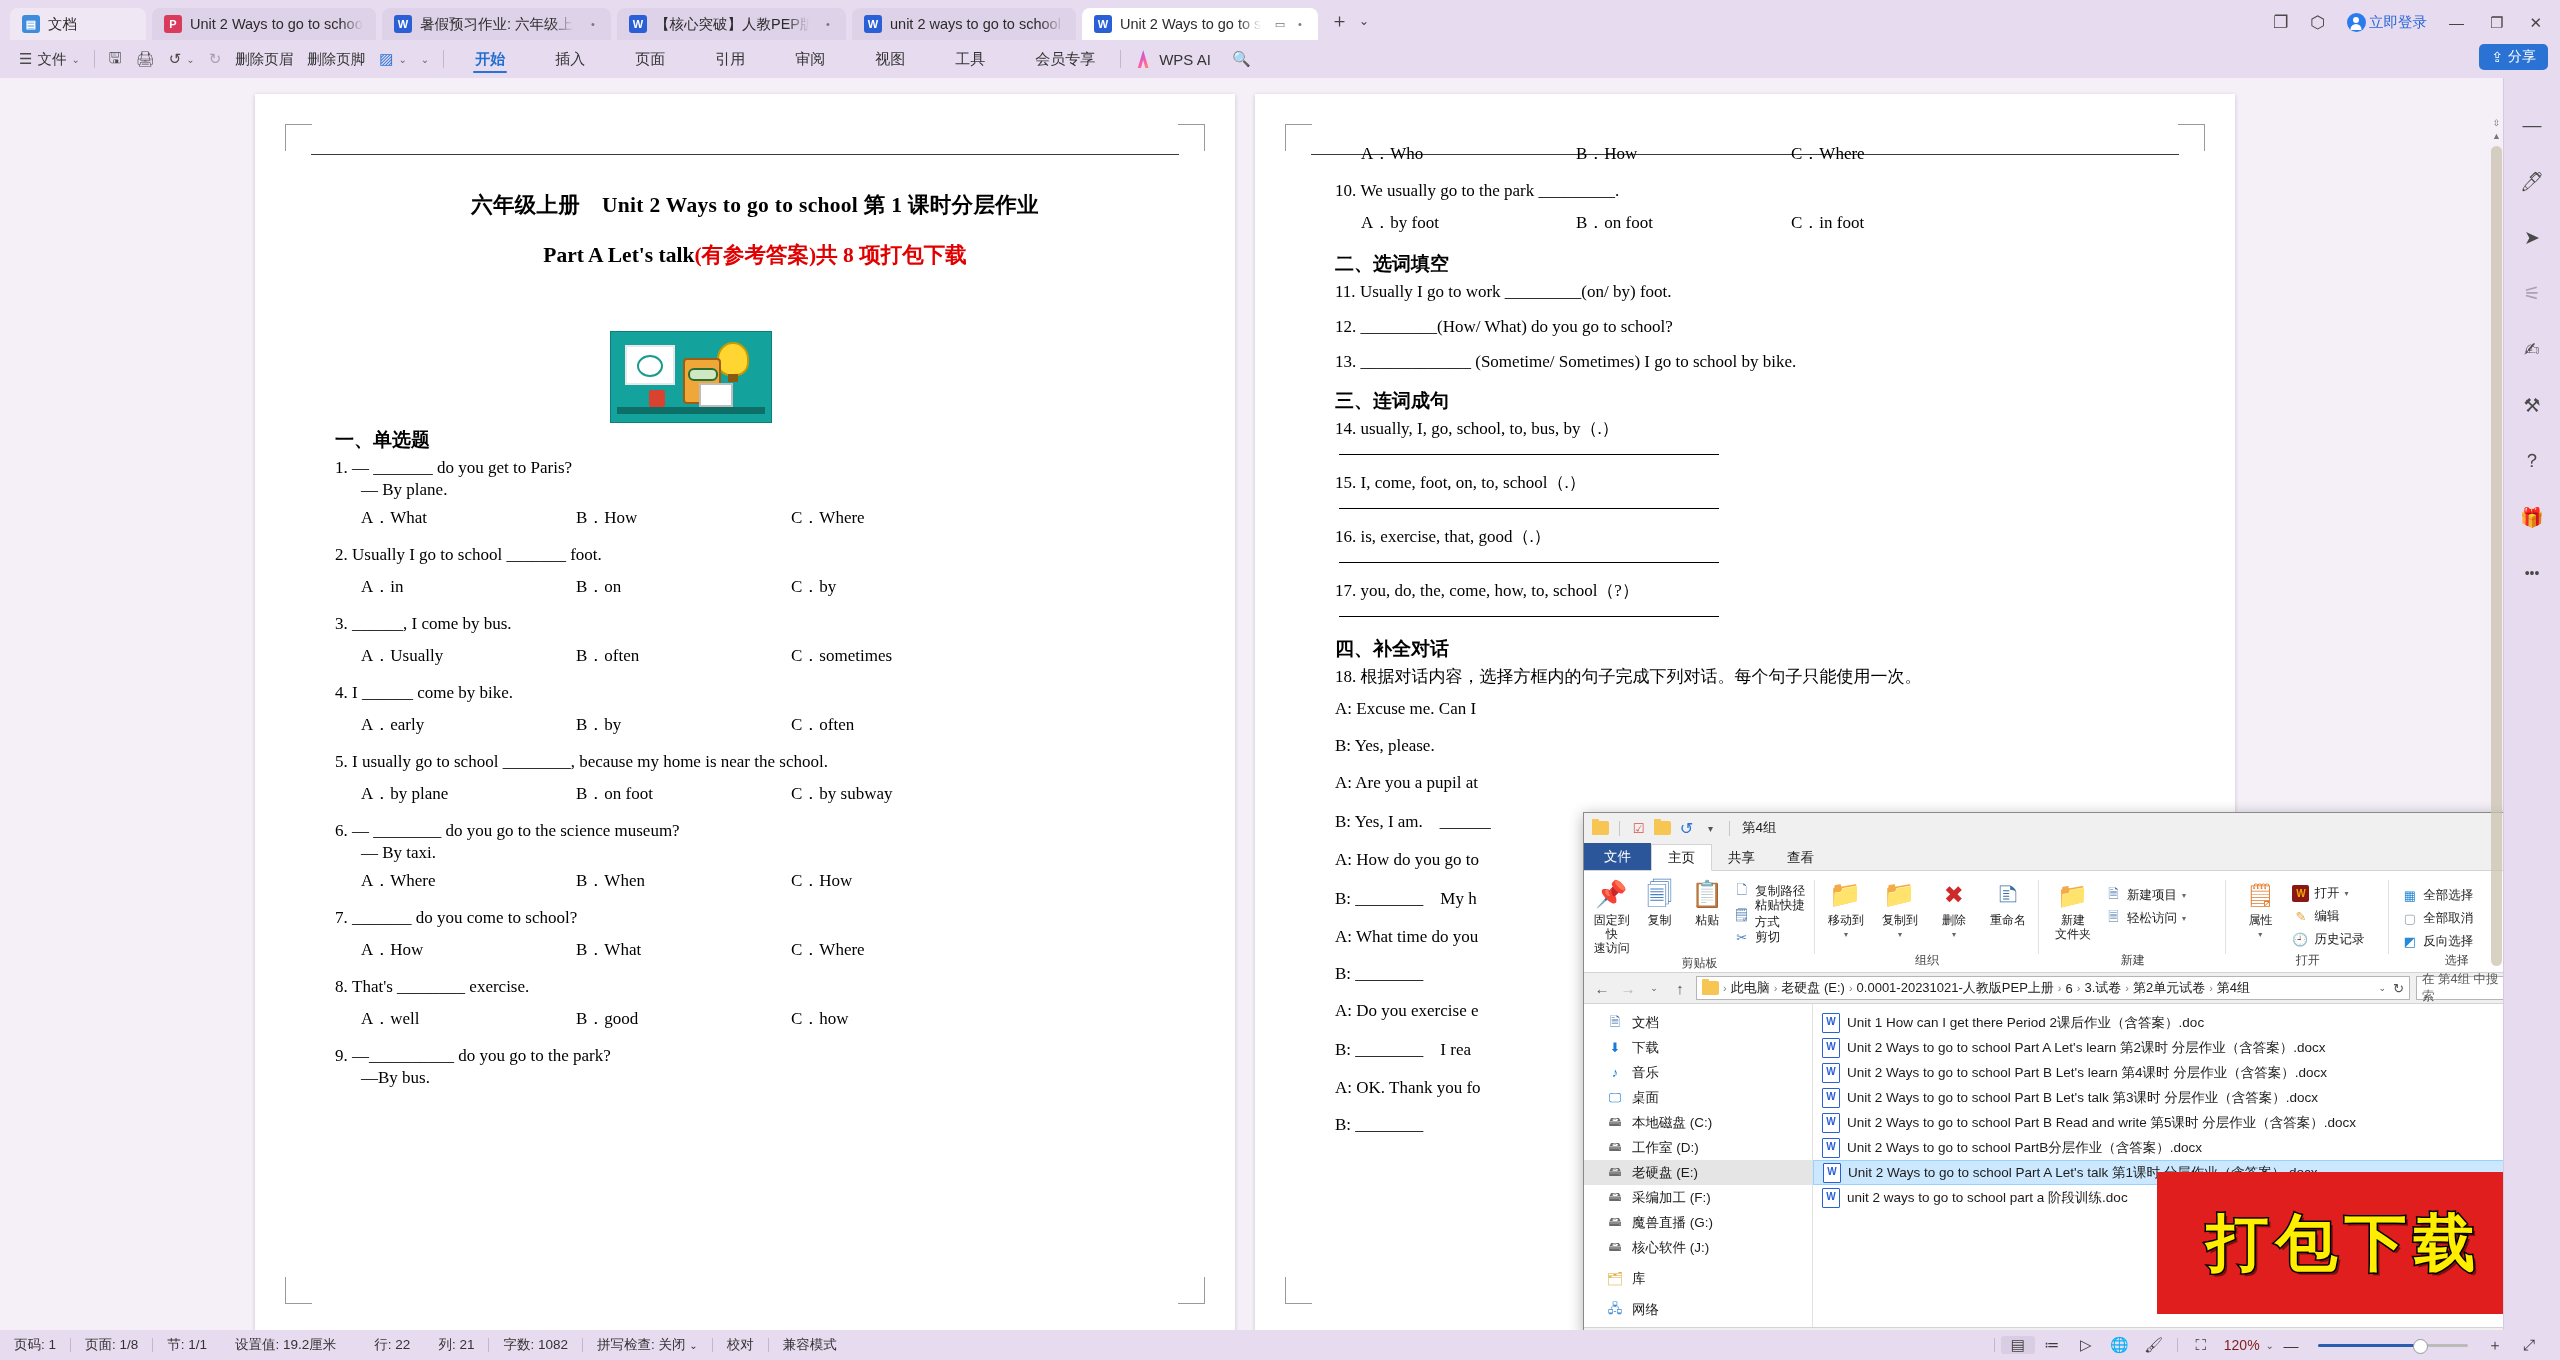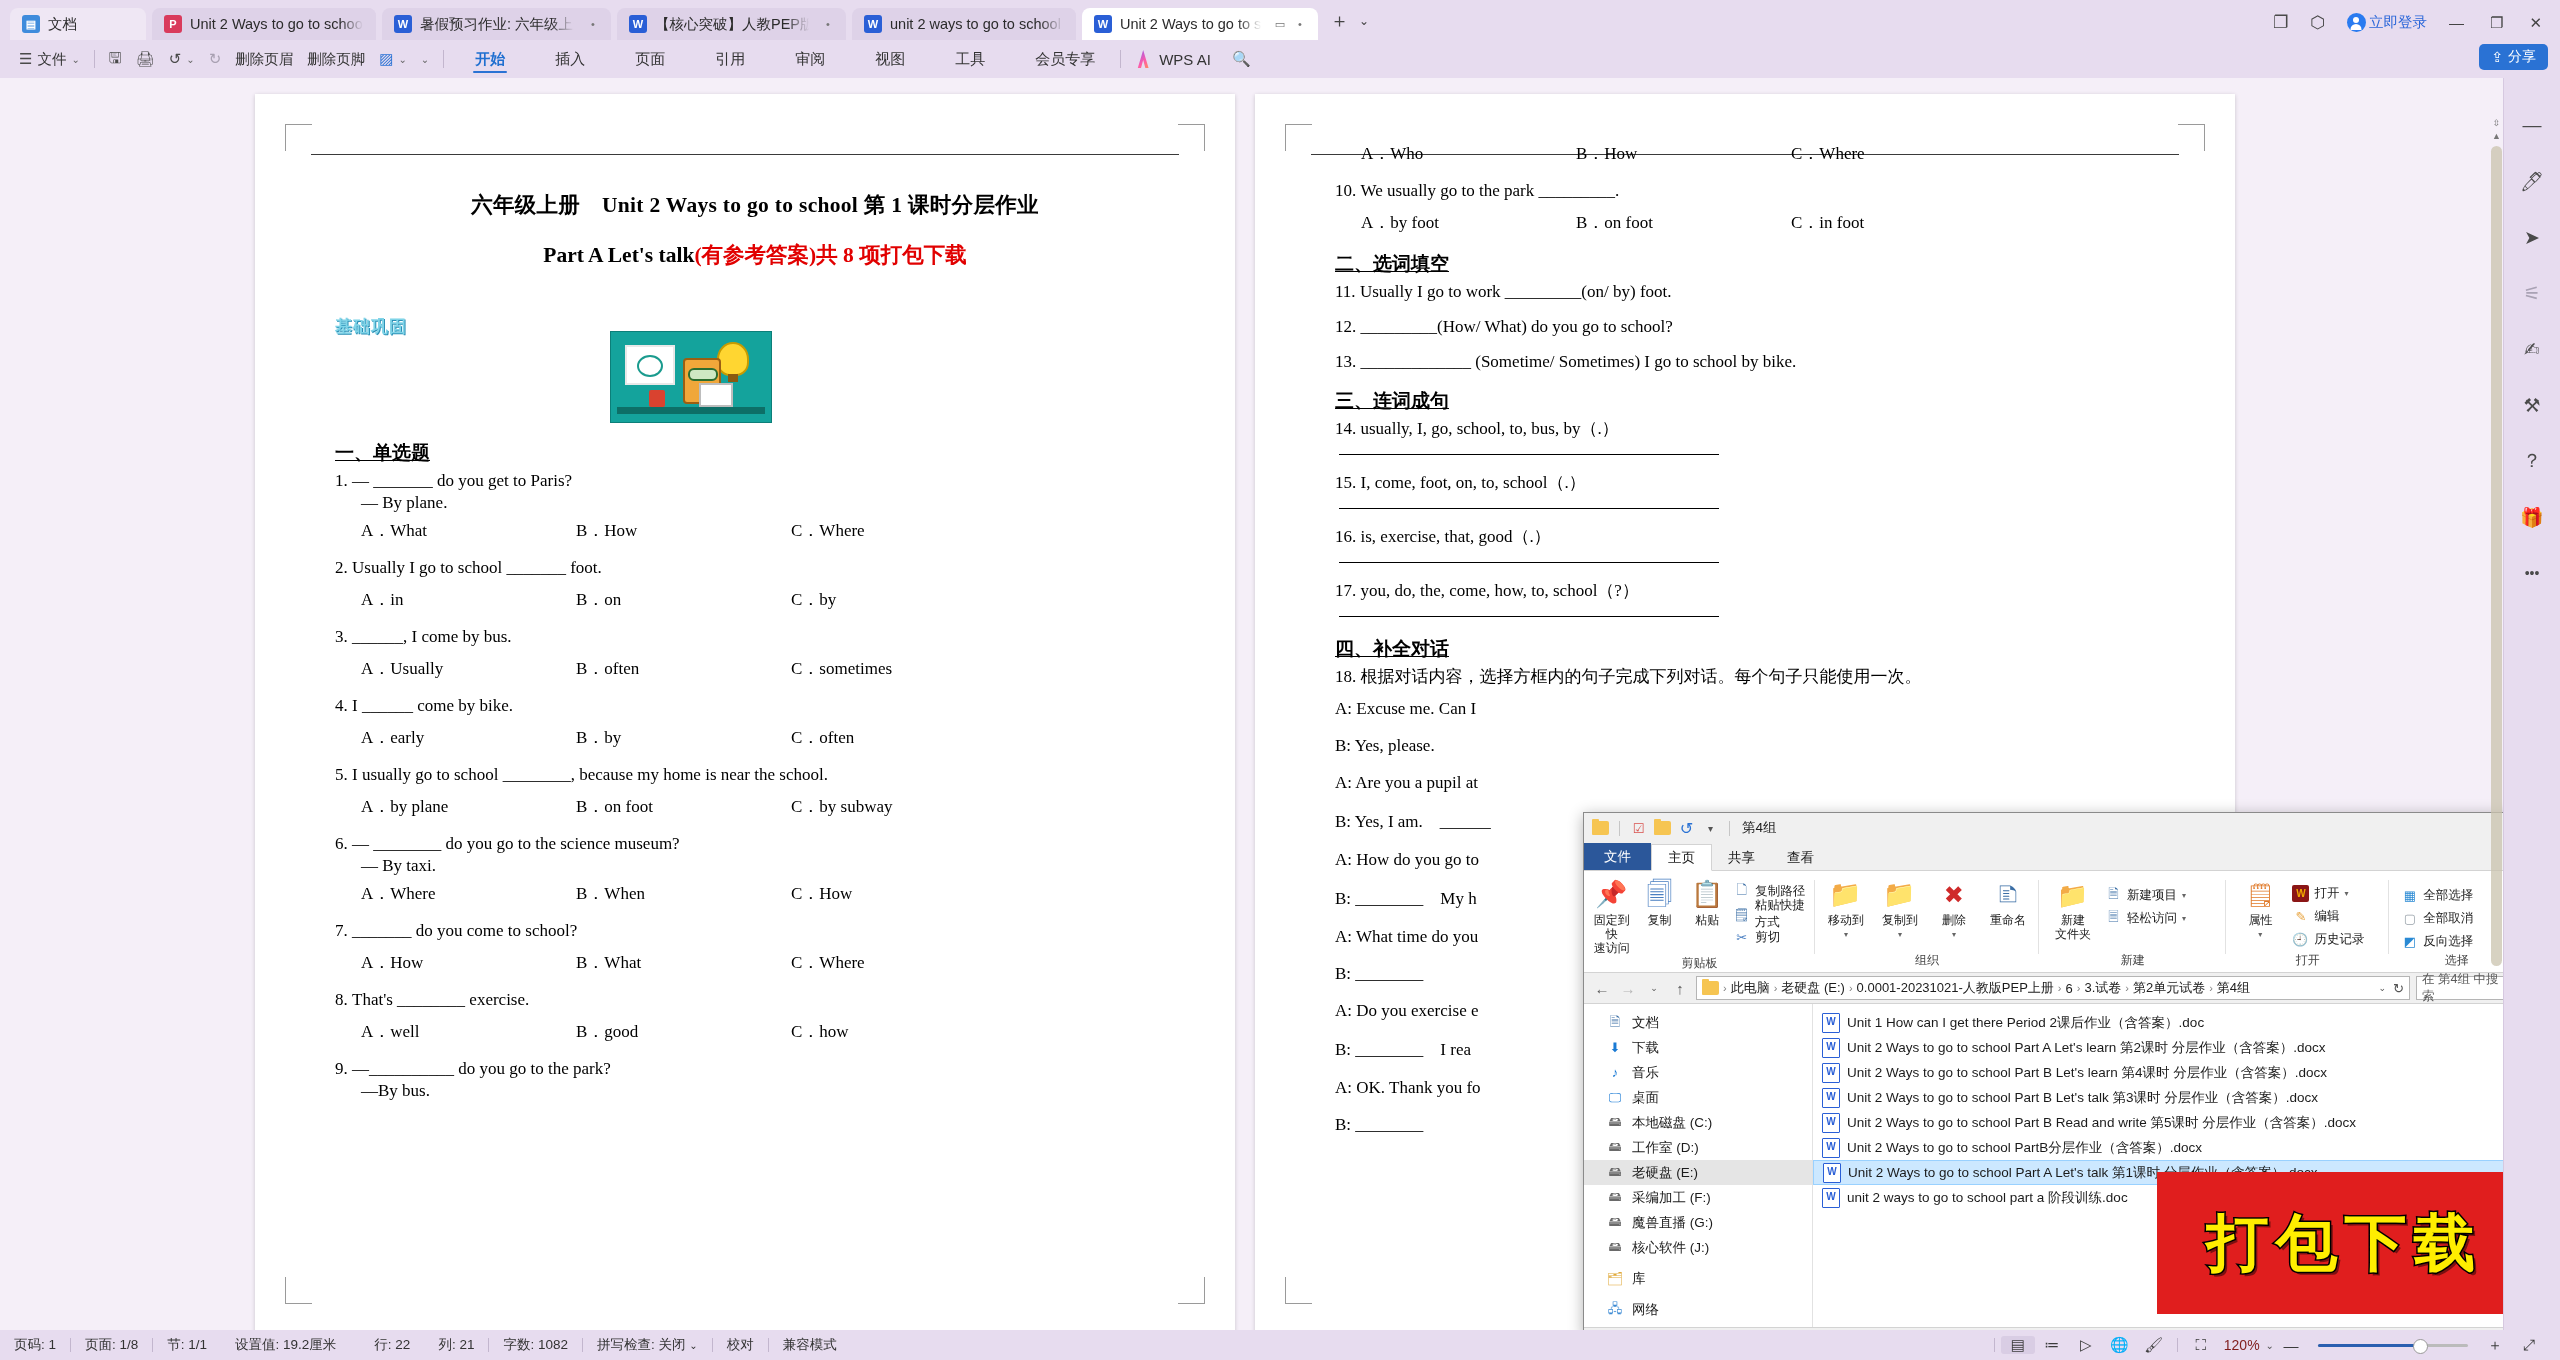--- a/index.html
+++ b/index.html
@@ -76,21 +76,21 @@
   .il-frame{position:absolute;left:14px;top:13px;width:46px;height:36px;background:#fff;border:2px solid #e8e8e8;}
   .il-frame:after{content:"";position:absolute;left:10px;top:8px;width:22px;height:18px;border:2px solid #1a9b8e;border-radius:50%;}
   .il-bulb{position:absolute;right:22px;top:10px;width:28px;height:30px;background:#ffd631;border-radius:50% 50% 40% 40%;border:2px solid #c79b00;}
   .il-bulb:after{content:"";position:absolute;left:9px;bottom:-8px;width:10px;height:8px;background:#8a5a10;}
   .il-char{position:absolute;left:72px;top:26px;width:34px;height:42px;background:#f0a73a;border:2px solid #9b5f12;border-radius:4px;}
   .il-char:after{content:"";position:absolute;left:3px;top:8px;width:26px;height:9px;border:2px solid #2c6d30;border-radius:6px;background:#cfe8c3;}
   .il-desk{position:absolute;left:6px;bottom:8px;width:148px;height:7px;background:#0d6f67;}
   .il-lap{position:absolute;left:88px;bottom:15px;width:30px;height:20px;background:#fff;border:2px solid #bdbdbd;}
   .il-cup{position:absolute;left:38px;bottom:15px;width:16px;height:17px;background:#d9422f;border-radius:2px;}
 
-  .sechead{font-size:19px;font-weight:bold;margin:13px 0 6px 0;font-family:"DejaVu Sans",sans-serif;text-decoration:underline;}
+  .sechead{font-size:19px;font-weight:bold;margin:0 0 6px 0;font-family:"DejaVu Sans",sans-serif;}
   .q{font-size:17px;line-height:1.0;margin:0 0 5px 0;white-space:nowrap;}
   .qspace{margin-bottom:18px;}
   .opts{display:flex;font-size:17px;margin:0 0 17px 0;padding-left:26px;}
   .opts span{width:215px;white-space:nowrap;}
   .ansline{border-bottom:1px solid #000;height:1px;margin:16px 0 19px 4px;width:380px;}
   .dlg{font-size:17px;margin:0 0 17px 0;white-space:nowrap;}
 
   
   .explorer{position:absolute;left:1583px;top:812px;width:940px;height:521px;background:#f0f0f0;
             border:1px solid #8a8a8a;box-shadow:0 3px 14px rgba(0,0,0,0.3);font-size:13.5px;color:#1b1b1b;}
@@ -301,21 +301,20 @@
       <div class="crop br"></div>
       <div class="hdrline"></div>
 
       <div class="docbody">
         <div class="ttl1">六年级上册　Unit 2 Ways to go to school  第 1 课时分层作业</div>
         <div class="ttl2">
           <span>Part A Let's talk</span><span class="red">(有参考答案)共 8 项打包下载</span>
         </div>
 
         <div style="position:relative;height:112px;">
-          <div class="badge">基础巩固</div>
           <div class="illus">
             <div class="il-frame"></div>
               <div class="il-bulb"></div>
             <div class="il-char"></div>
               <div class="il-lap"></div>
               <div class="il-cup"></div>
               <div class="il-desk"></div>
           </div>
         </div>
 

